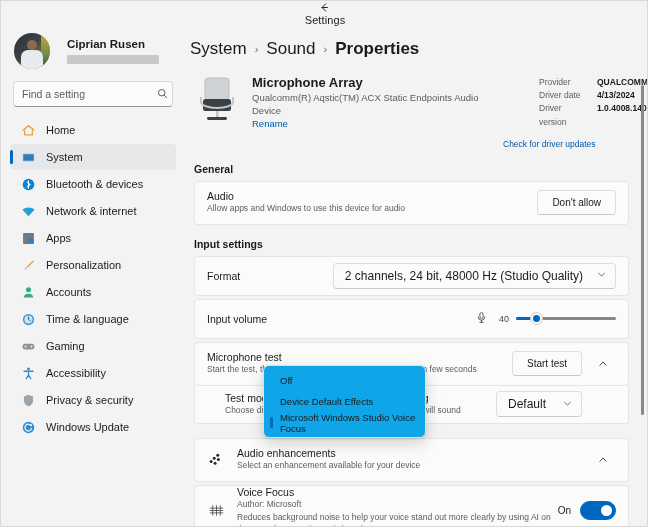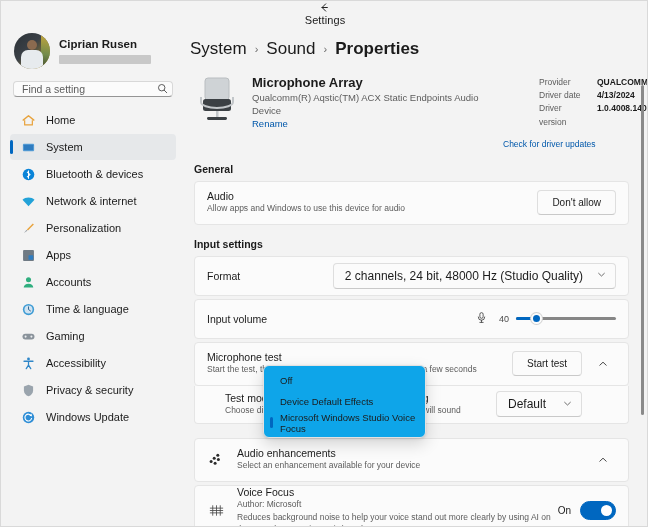--- a/index.html
+++ b/index.html
@@ -48,21 +48,21 @@
   
   .sidebar {
     width: 181px; min-width: 181px;
     background: #f3f3f3;
     display: flex; flex-direction: column;
     padding: 0 6px 0 9px;
   }
   .profile {
     display: flex; align-items: center;
     padding: 6px 0 8px 4px;
-    gap: 9px;
+    gap: 17px;
   }
   .avatar {
     width: 36px; height: 36px; border-radius: 50%;
     overflow: hidden; flex: 0 0 36px;
     background: linear-gradient(135deg,#2c3136 0%, #3a4047 42%, #c9a227 100%);
     position: relative;
   }
   .avatar .head {
     position: absolute; left: 13px; top: 7px;
     width: 10px; height: 10px; border-radius: 50%;
@@ -79,21 +79,21 @@
     opacity: .85;
   }
   .profile-text { display: flex; flex-direction: column; gap: 5px; min-width: 0; }
   .profile-name { font-size: 11.5px; font-weight: bold; color: #1b1b1b; }
   .profile-email-redacted {
     width: 92px; height: 9px; border-radius: 1px;
     background: #c8c8c8;
   }
   .search-wrap { padding: 4px 3px 10px 3px; }
   .search-box {
-    height: 16px; border-radius: 4px;
+    height: 26px; border-radius: 4px;
     background: #fbfbfb;
     border: 1px solid #d8d8d8;
     border-bottom-color: #959595;
     display: flex; align-items: center;
     padding: 0 8px;
   }
   .search-box input {
     flex: 1; border: 0; outline: 0; background: transparent;
     font-family: "Liberation Sans", sans-serif;
     font-size: 10.5px; color: #5c5c5c;
@@ -379,35 +379,35 @@
             <svg width="15" height="15" viewBox="0 0 16 16">
               <path d="M1.6 6.2C3.3 4.6 5.5 3.7 8 3.7s4.7.9 6.4 2.5L8 13z" fill="#22a2d8"></path>
             </svg>
           </span>
           <span>Network &amp; internet</span>
         </div>
 
         <div class="nav-item">
           <span class="nav-ico">
             <svg width="15" height="15" viewBox="0 0 16 16">
+              <rect x="2.2" y="2.2" width="11.6" height="11.6" rx="1" fill="#6f7a84"></rect>
+              <rect x="8" y="7.6" width="5" height="5" rx="0.6" fill="#2f7cc0"></rect>
+            </svg>
+          </span>
+          <span>Apps</span>
+        </div>
+
+        <div class="nav-item">
+          <span class="nav-ico">
+            <svg width="15" height="15" viewBox="0 0 16 16">
               <path d="M12.6 2.6L6.3 9l1.1 1.1 6.3-6.3z" fill="#e8a33d"></path>
               <path d="M5.9 9.4L3.2 12.9l3.6-2.5z" fill="#9aa0a6"></path>
             </svg>
           </span>
           <span>Personalization</span>
-        </div>
-
-        <div class="nav-item">
-          <span class="nav-ico">
-            <svg width="15" height="15" viewBox="0 0 16 16">
-              <rect x="2.2" y="2.2" width="11.6" height="11.6" rx="1" fill="#6f7a84"></rect>
-              <rect x="8" y="7.6" width="5" height="5" rx="0.6" fill="#2f7cc0"></rect>
-            </svg>
-          </span>
-          <span>Apps</span>
         </div>
 
         <div class="nav-item">
           <span class="nav-ico">
             <svg width="15" height="15" viewBox="0 0 16 16">
               <circle cx="8" cy="5" r="2.7" fill="#2fae7e"></circle>
               <path d="M2.9 13.4c0-2.6 2.3-4.2 5.1-4.2s5.1 1.6 5.1 4.2z" fill="#2fae7e"></path>
             </svg>
           </span>
           <span>Accounts</span>

